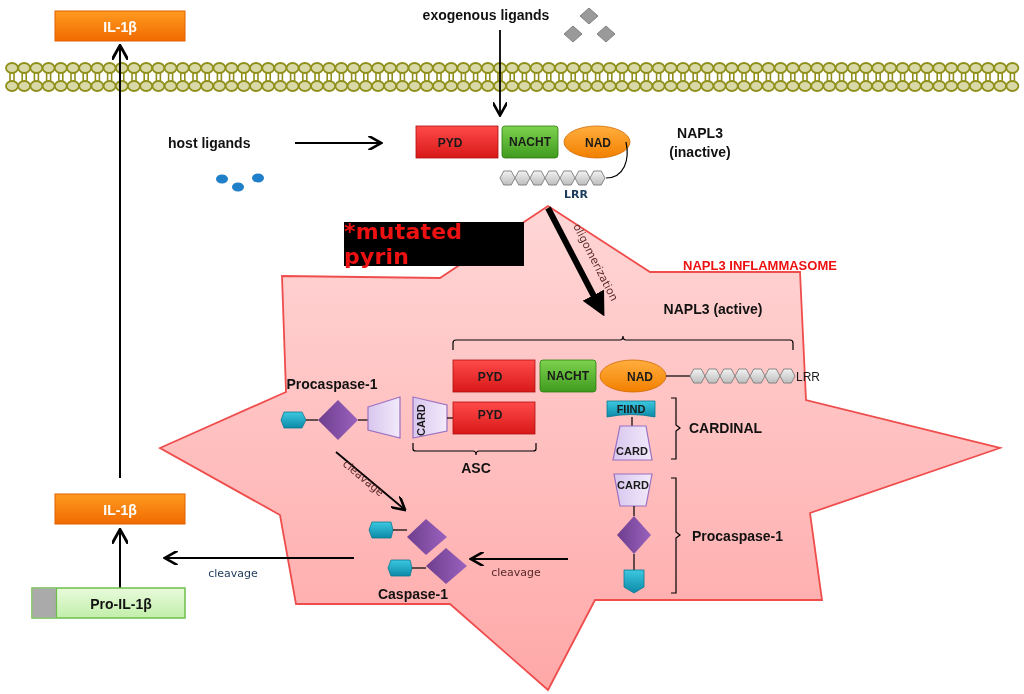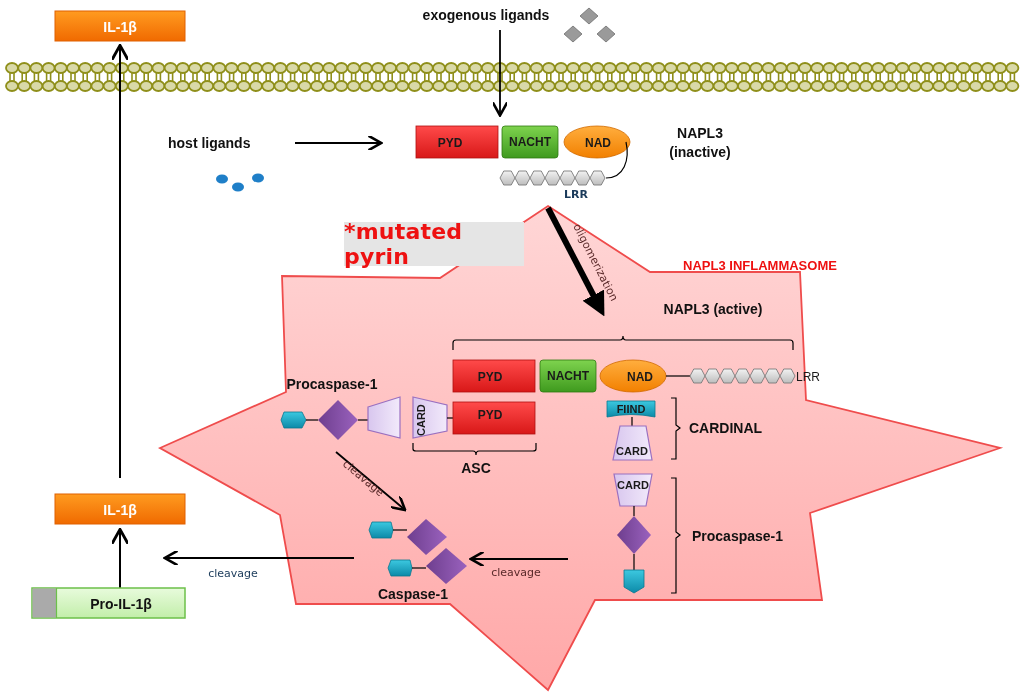--- a/index.html
+++ b/index.html
@@ -4,21 +4,21 @@
 <style>
   html, body { margin: 0; padding: 0; background: #ffffff; }
   body { width: 1024px; height: 694px; position: relative; overflow: hidden;
          font-family: "Liberation Sans", sans-serif; }
   #stage { position: absolute; left: 0; top: 0; width: 1024px; height: 694px; }
   .lbl { font-family: "Liberation Sans", sans-serif; font-weight: bold; fill: #111; }
   .lbl-dom { font-family: "Liberation Sans", sans-serif; font-weight: bold; fill: #1a1a1a; }
   .lbl-thin { font-family: "DejaVu Sans", sans-serif; fill: #1a3a5a; }
   .lbl-cleave { font-family: "DejaVu Sans", sans-serif; fill: #5a2a2a; }
   .highlight-box { position: absolute; left: 344px; top: 222px; width: 180px; height: 44px;
-                   background: #e5e5e5; display: flex; align-items: center; justify-content: center; }
+                   background: #000000; display: flex; align-items: center; justify-content: center; }
   .highlight-box span { font-family: "DejaVu Sans", sans-serif; font-weight: bold; color: #ee1111;
                         font-size: 22px; letter-spacing: 0.2px; }
 </style>
 </head>
 <body>
 
 <svg id="stage" width="1024" height="694" viewBox="0 0 1024 694" xmlns="http://www.w3.org/2000/svg">
   <defs>
     <linearGradient id="gStar" x1="0" y1="0" x2="0" y2="1">
       <stop offset="0" stop-color="#ffd6d6"></stop>

